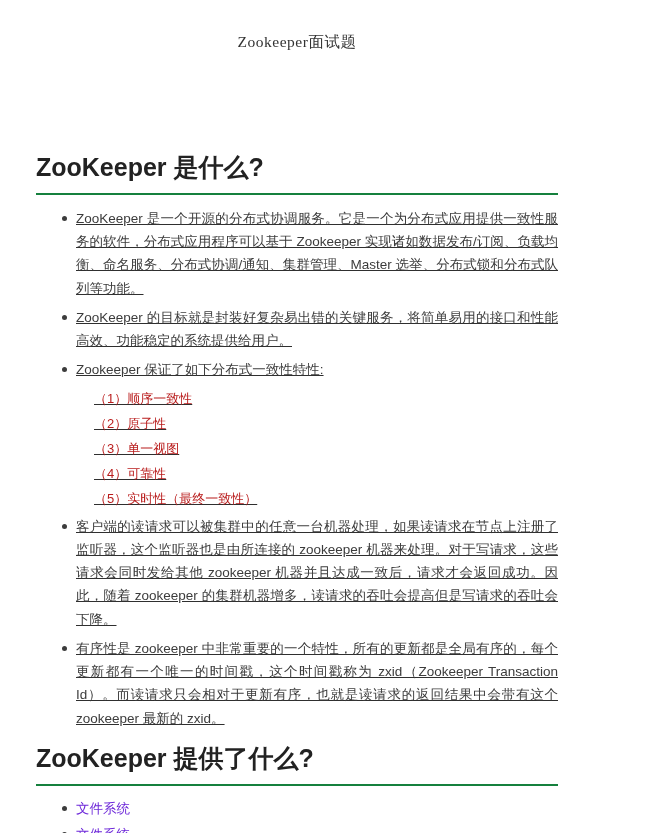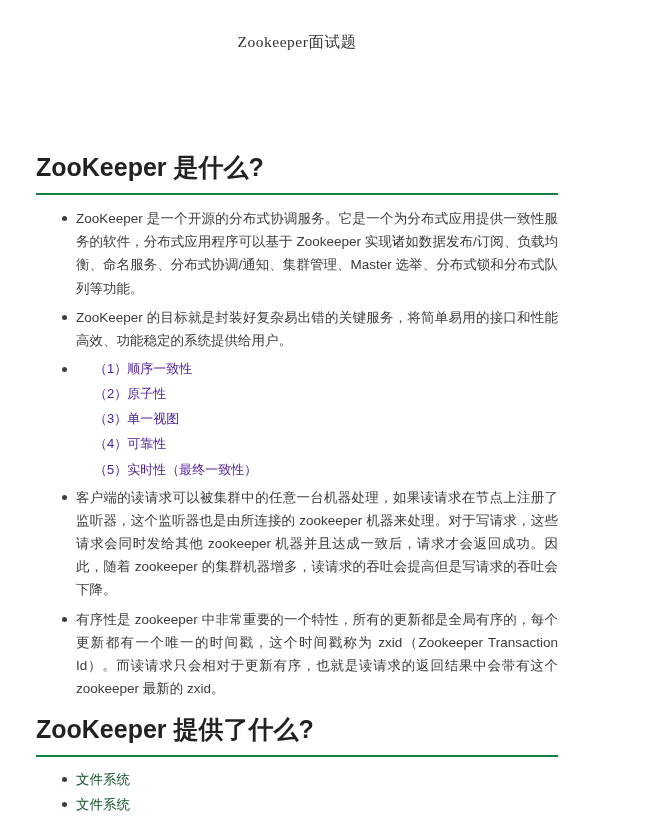--- a/index.html
+++ b/index.html
@@ -42,20 +42,21 @@
     border-bottom: 2px solid #15803d;
     letter-spacing: 0px;
   }
   h1.section.second {
     margin-top: 12px;
   }
   ul.bullets {
     list-style: none;
     margin: 12px 0 0 0;
     padding: 0 0 0 26px;
+    text-decoration: underline;
   }
   ul.bullets > li {
     position: relative;
     font-size: 13.5px;
     line-height: 1.72;
     color: #3c3c3c;
     margin-bottom: 6px;
     padding-left: 14px;
     text-align: justify;
   }
@@ -70,34 +71,34 @@
     background: #3c3c3c;
   }
   .sublist {
     margin: 6px 0 2px 0;
     padding: 0;
     list-style: none;
   }
   .sublist li {
     font-size: 13px;
     line-height: 1.62;
-    color: #4c1d95;
+    color: #b91c1c;
     padding-left: 18px;
     margin-bottom: 4px;
   }
   ul.simple {
     list-style: none;
     margin: 12px 0 0 0;
     padding: 0 0 0 26px;
   }
   ul.simple > li {
     position: relative;
     font-size: 13.5px;
     line-height: 1.7;
-    color: #14532d;
+    color: #6d28d9;
     padding-left: 14px;
     margin-bottom: 3px;
   }
   ul.simple > li::before {
     content: "";
     position: absolute;
     left: 0;
     top: 8px;
     width: 5px;
     height: 5px;
@@ -113,20 +114,21 @@
   <div class="doc-title">Zookeeper面试题</div>
 
   <div class="content">
 
     <h1 class="section">ZooKeeper 是什么?</h1>
 
     <ul class="bullets">
       <li>ZooKeeper 是一个开源的分布式协调服务。它是一个为分布式应用提供一致性服务的软件，分布式应用程序可以基于 Zookeeper 实现诸如数据发布/订阅、负载均衡、命名服务、分布式协调/通知、集群管理、Master 选举、分布式锁和分布式队列等功能。</li>
       <li>ZooKeeper 的目标就是封装好复杂易出错的关键服务，将简单易用的接口和性能高效、功能稳定的系统提供给用户。</li>
       <li>
+        <span>Zookeeper 保证了如下分布式一致性特性:</span>
         <ul class="sublist">
           <li>（1）顺序一致性</li>
           <li>（2）原子性</li>
           <li>（3）单一视图</li>
           <li>（4）可靠性</li>
           <li>（5）实时性（最终一致性）</li>
         </ul>
       </li>
       <li>客户端的读请求可以被集群中的任意一台机器处理，如果读请求在节点上注册了监听器，这个监听器也是由所连接的 zookeeper 机器来处理。对于写请求，这些请求会同时发给其他 zookeeper 机器并且达成一致后，请求才会返回成功。因此，随着 zookeeper 的集群机器增多，读请求的吞吐会提高但是写请求的吞吐会下降。</li>
       <li>有序性是 zookeeper 中非常重要的一个特性，所有的更新都是全局有序的，每个更新都有一个唯一的时间戳，这个时间戳称为 zxid（Zookeeper Transaction Id）。而读请求只会相对于更新有序，也就是读请求的返回结果中会带有这个zookeeper 最新的 zxid。</li>

